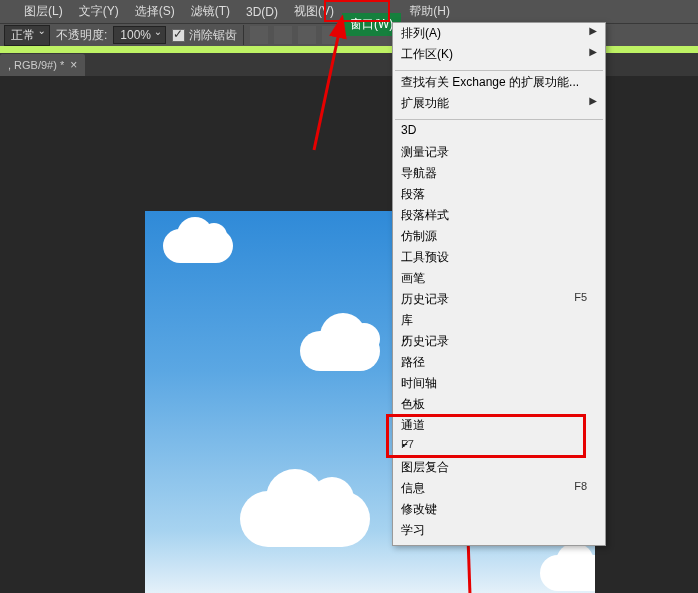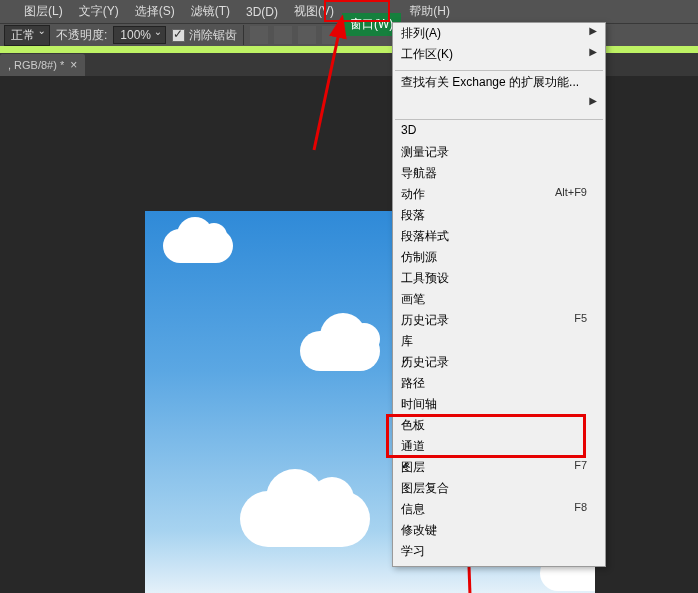--- a/index.html
+++ b/index.html
@@ -87,21 +87,21 @@
   </span>
   <span class="sep"></span>
   <span class="iconbtn"></span>
   <span class="iconbtn"></span>
   <span class="iconbtn"></span>
   <span class="iconbtn"></span>
 </div>
 
 <div class="tabbar">
   <div class="tab">
-    <span>, RGB/8#) *</span>
+    <span>, RGB/9#) *</span>
     <span class="close">×</span>
   </div>
 </div>
 
 <div class="workarea">
   <div class="canvas-wrap">
     <div class="cloud c1"></div>
     <div class="cloud c2"></div>
     <div class="cloud c3"></div>
     <div class="cloud c4"></div>
@@ -117,35 +117,32 @@
     </div>
   <div class="row">
       <span class="label">工作区(K)</span>
       <span class="sub">▶</span>
     </div>
   <div class="hr"></div>
   <div class="row">
       <span class="label">查找有关 Exchange 的扩展功能...</span>
     </div>
   <div class="row">
+      <span class="label">扩展功能</span>
       <span class="sub">▶</span>
     </div>
   <div class="hr"></div>
   <div class="row">
       <span class="label">3D</span>
     </div>
   <div class="row">
       <span class="label">测量记录</span>
     </div>
   <div class="row">
       <span class="label">导航器</span>
-    </div>
-  <div class="row">
-      <span class="label">动作</span>
-      <span class="shortcut">Alt+F9</span>
     </div>
   <div class="row">
       <span class="label">段落</span>
     </div>
   <div class="row">
       <span class="label">段落样式</span>
     </div>
   <div class="row">
       <span class="label">仿制源</span>
     </div>
@@ -171,21 +168,20 @@
   <div class="row">
       <span class="label">时间轴</span>
     </div>
   <div class="row">
       <span class="label">色板</span>
     </div>
   <div class="row">
       <span class="label">通道</span>
     </div>
   <div class="row check">
-      <span class="label">图层</span>
       <span class="shortcut">F7</span>
     </div>
   <div class="row">
       <span class="label">图层复合</span>
     </div>
   <div class="row">
       <span class="label">信息</span>
       <span class="shortcut">F8</span>
     </div>
   <div class="row">

